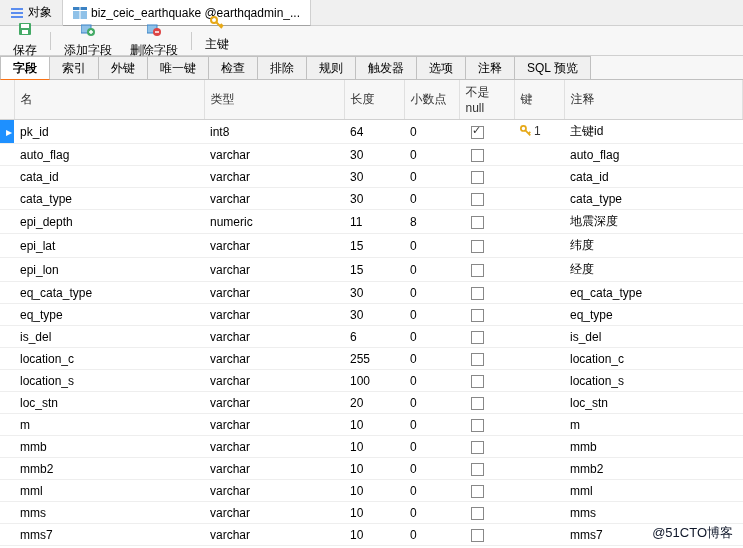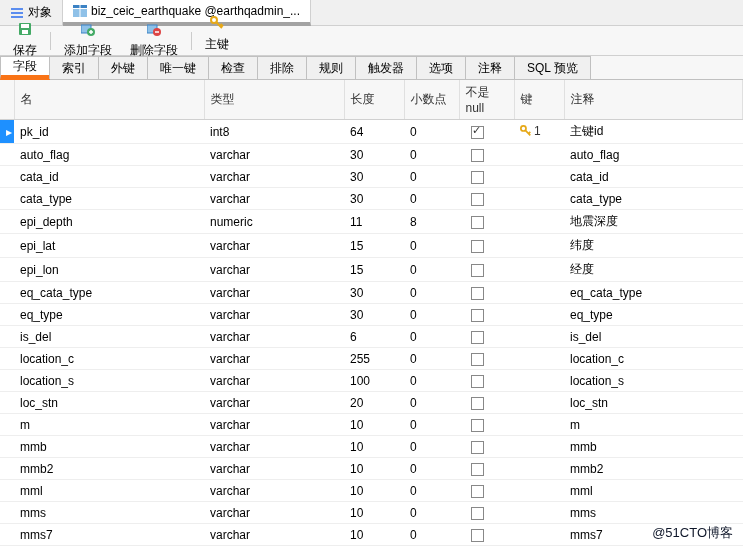--- a/index.html
+++ b/index.html
@@ -1,32 +1,32 @@
 <!DOCTYPE html>
 <html><head>
 <meta charset="utf-8">
 <style>
 * { box-sizing: border-box; margin: 0; padding: 0; font-family: "Microsoft YaHei", "Segoe UI", Tahoma, sans-serif; font-size: 12px; }
 body { background: #fff; width: 743px; height: 548px; overflow: hidden; position: relative; }
 
 
 .top-tabs { display: flex; background: #f0f0f0; border-bottom: 1px solid #d0d0d0; height: 26px; }
 .top-tab { padding: 4px 10px; display: flex; align-items: center; gap: 4px; border-right: 1px solid #d0d0d0; cursor: pointer; }
-.top-tab.active { background: #fff; border-bottom: 4px solid #a3a3a3; margin-bottom: -1px; }
+.top-tab.active { background: #fff; border-bottom: 1px solid #a3a3a3; margin-bottom: -1px; }
 .tab-icon { width: 14px; height: 14px; display: inline-flex; align-items: center; justify-content: center; }
 
 
 .toolbar { display: flex; align-items: center; gap: 4px; padding: 4px 6px; background: #f7f7f7; border-bottom: 1px solid #d0d0d0; height: 30px; }
 .tool-btn { display: flex; align-items: center; gap: 3px; padding: 2px 6px; cursor: pointer; border: 1px solid transparent; flex-direction: column; }
 .tool-sep { width: 1px; height: 18px; background: #ccc; margin: 0 2px; }
 
 
 .sub-tabs { display: flex; background: #f7f7f7; border-bottom: 1px solid #c0c0c0; height: 24px; }
 .sub-tab { padding: 4px 12px; border: 1px solid #c0c0c0; border-bottom: none; background: #f0f0f0; margin-right: -1px; cursor: pointer; display: flex; align-items: center; }
-.sub-tab.active { background: #fff; border-bottom: 5px solid #f97316; margin-bottom: -1px; font-weight: normal; }
+.sub-tab.active { background: #fff; border-bottom: 1px solid #f97316; margin-bottom: -1px; font-weight: bold; }
 
 
 .table-wrap { height: calc(548px - 26px - 30px - 24px); overflow: auto; position: relative; }
 .tbl { width: 100%; border-collapse: collapse; table-layout: fixed; }
 .tbl th { text-align: left; padding: 4px 6px; background: #f7f7f7; border-bottom: 1px solid #d0d0d0; border-right: 1px solid #e0e0e0; font-weight: normal; color: #333; height: 22px; }
 .tbl td { padding: 3px 6px; border-bottom: 1px solid #eee; height: 22px; vertical-align: middle; }
 .tbl tr.selected td:first-child { background: #1e90ff; color: #fff; }
 .row-marker { width: 14px; text-align: center; color: #555; }
 .tbl tr.selected .row-marker { background: #f0f0f0; color: #000; }
 .chk { width: 13px; height: 13px; border: 1px solid #888; display: inline-block; background: #fff; vertical-align: middle; position: relative; }

